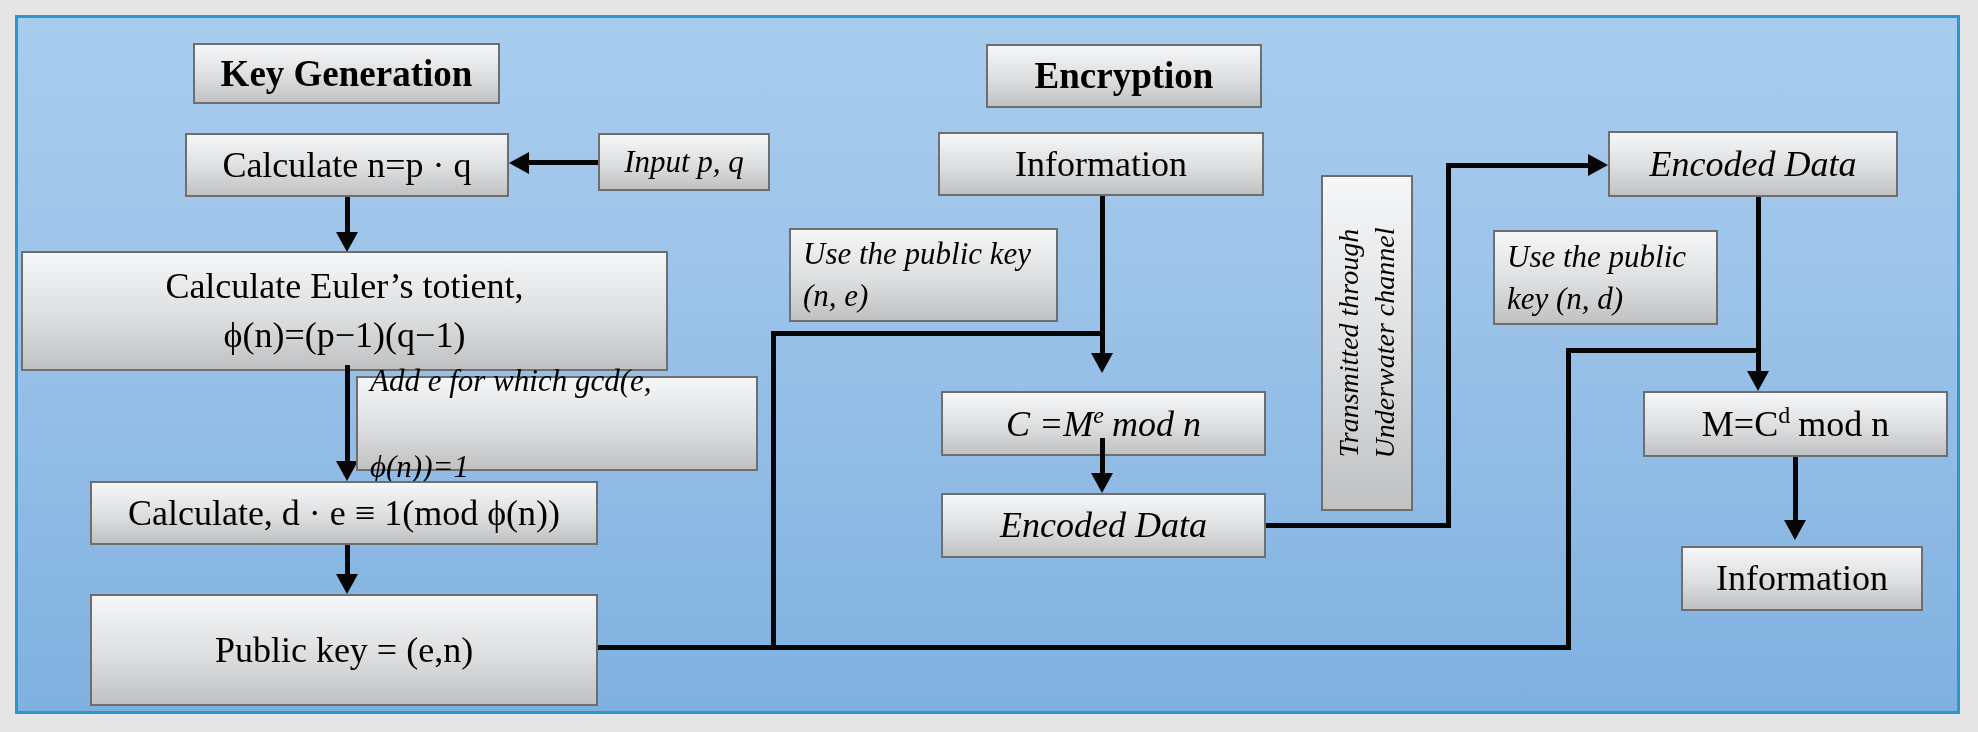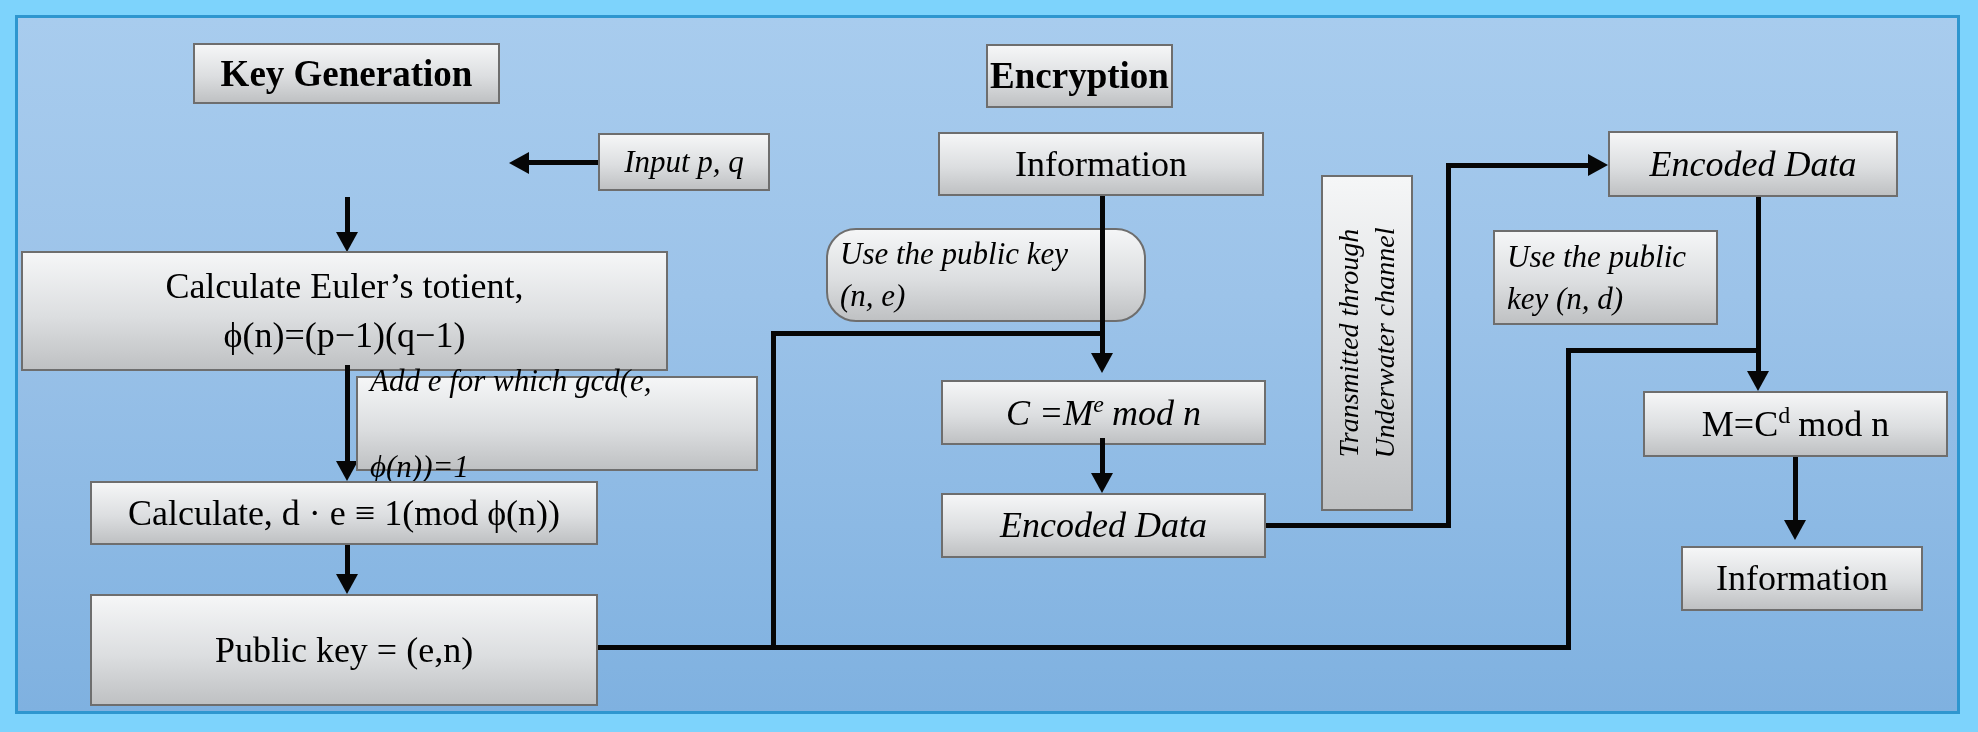--- a/index.html
+++ b/index.html
@@ -1,16 +1,16 @@
 <!DOCTYPE html>
 <html><head>
 <meta charset="utf-8">
 <style>
   html,body{margin:0;padding:0;background:#ffffff;}
-  .stage{position:relative;width:1978px;height:732px;background:#7dd3fc;overflow:hidden;
+  .stage{position:relative;width:1978px;height:732px;background:#e5e5e5;overflow:hidden;
          font-family:"Liberation Serif","DejaVu Serif",serif;color:#000;}
   .panel{position:absolute;left:15px;top:15px;width:1945px;height:699px;
          border:3px solid #2e96cf;box-sizing:border-box;
          background:linear-gradient(180deg,#a8ccee 0%,#9cc3e9 40%,#7fb1e0 100%);}
   .box{position:absolute;box-sizing:border-box;border:2px solid #6e6e6e;
        background:linear-gradient(180deg,#f5f6f7 0%,#dcdee0 55%,#bfc1c3 100%);
        display:flex;flex-direction:column;align-items:center;justify-content:center;
        text-align:center;line-height:1.35;}
   .hdr{font-weight:bold;font-size:37px;}
   .txt{font-size:36px;}
@@ -30,20 +30,23 @@
 </head>
 <body>
 
 <div class="stage">
   <div class="panel">
 
     <div class="box hdr" style="left:175px;top:25px;width:307px;height:61px;">
       <div>Key Generation</div>
     </div>
 
+    <div class="box txt" style="left:167px;top:115px;width:324px;height:64px;">
+      <div>Calculate n=p · q</div>
+    </div>
 
     <div class="box note" style="left:580px;top:115px;width:172px;height:58px;align-items:center;text-align:right;">
       <div>Input p, q</div>
     </div>
 
     <div class="ah ah-left" style="left:491px;top:134px;"></div>
     <div class="ln" style="left:511px;top:142px;width:69px;height:5px;"></div>
 
     <div class="ln" style="left:327px;top:179px;width:5px;height:36px;"></div>
     <div class="ah ah-down" style="left:318px;top:214px;"></div>
@@ -71,37 +74,37 @@
     <div class="box txt" style="left:72px;top:576px;width:508px;height:112px;">
       <div>Public key = (e,n)</div>
     </div>
 
     <div class="ln" style="left:580px;top:627px;width:973px;height:5px;"></div>
     <div class="ln" style="left:753px;top:315px;width:5px;height:317px;"></div>
     <div class="ln" style="left:753px;top:313px;width:334px;height:5px;"></div>
     <div class="ln" style="left:1548px;top:330px;width:5px;height:302px;"></div>
     <div class="ln" style="left:1548px;top:330px;width:195px;height:5px;"></div>
 
-    <div class="box hdr" style="left:968px;top:26px;width:187px;height:64px;">
+    <div class="box hdr" style="left:968px;top:26px;width:276px;height:64px;">
       <div>Encryption</div>
     </div>
 
     <div class="box txt" style="left:920px;top:114px;width:326px;height:64px;">
       <div>Information</div>
     </div>
 
-    <div class="box note" style="left:808px;top:210px;width:320px;height:94px;border-radius:30px;">
+    <div class="box note" style="left:771px;top:210px;width:269px;height:94px;">
       <div>Use the public key</div>
       <div>(n, e)</div>
     </div>
 
     <div class="ln" style="left:1082px;top:178px;width:5px;height:157px;"></div>
     <div class="ah ah-down" style="left:1073px;top:335px;"></div>
 
-    <div class="box txt ital" style="left:923px;top:362px;width:325px;height:65px;">
+    <div class="box txt ital" style="left:923px;top:373px;width:325px;height:65px;">
       <div>
         <span>C =M</span><sup>e</sup><span class="sp">mod n</span>
       </div>
     </div>
 
     <div class="ln" style="left:1082px;top:420px;width:5px;height:36px;"></div>
     <div class="ah ah-down" style="left:1073px;top:455px;"></div>
 
     <div class="box txt ital" style="left:923px;top:475px;width:325px;height:65px;">
       <div>Encoded Data</div>

